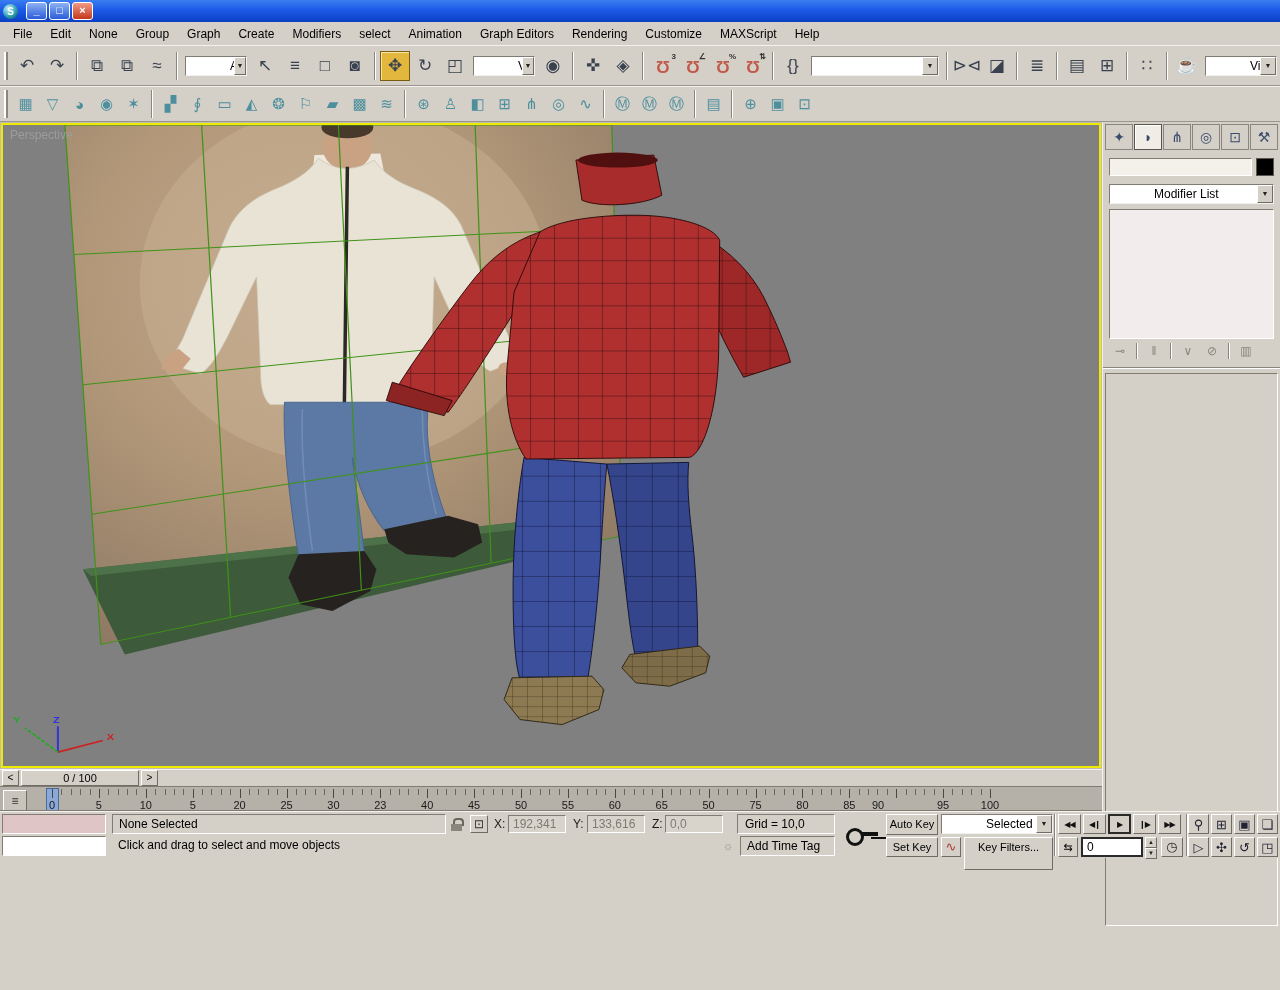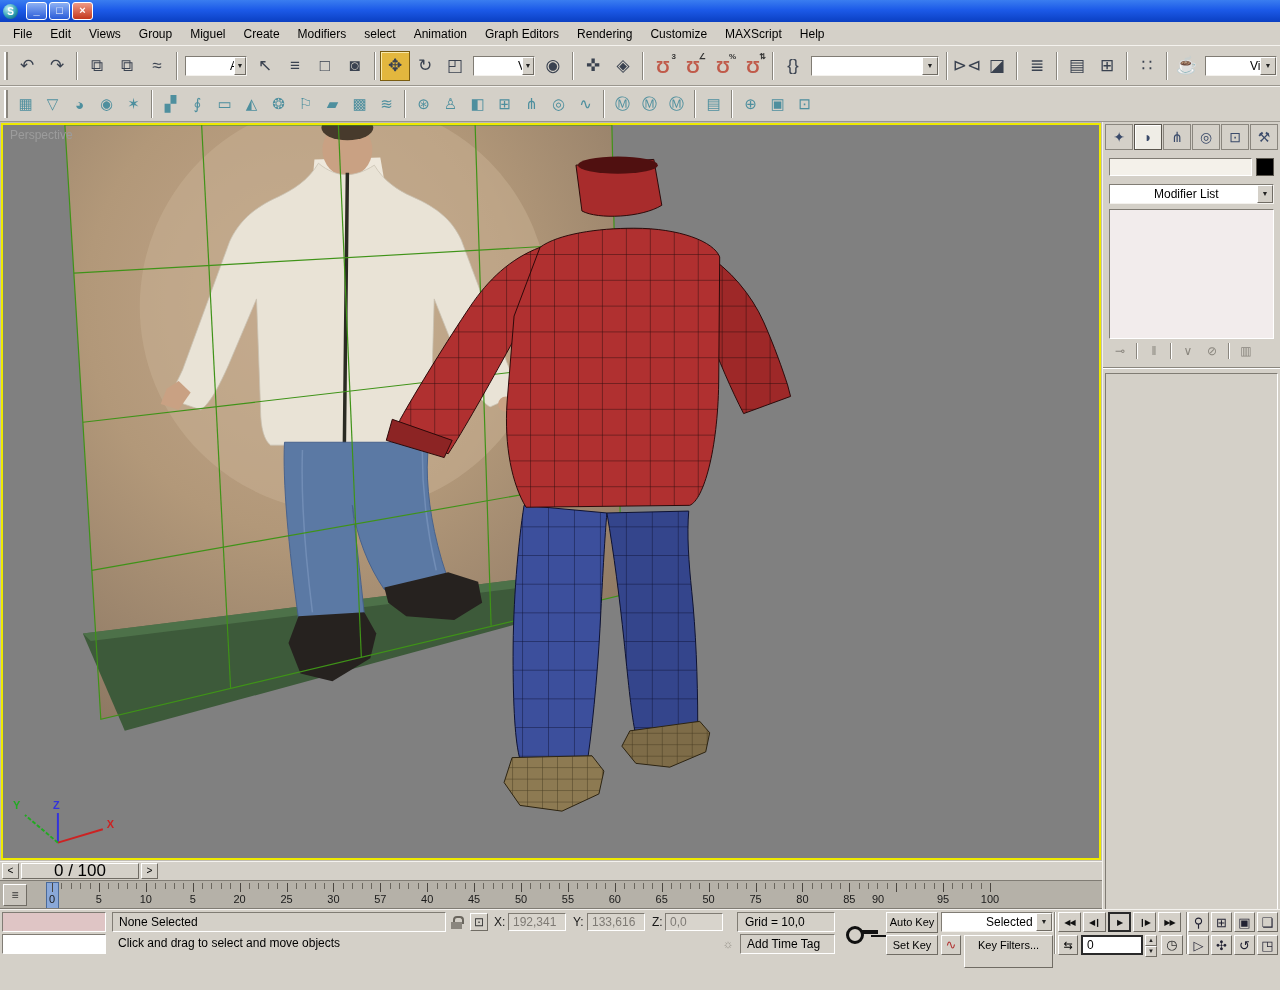--- a/index.html
+++ b/index.html
@@ -39,35 +39,35 @@
   .tbtn.active{background:#e3b73e;border:1px solid #7a5c10;box-shadow:inset 1px 1px 0 #f8e8a8;}
   .tbtn .badge{position:absolute;top:1px;right:2px;font-size:8px;font-weight:bold;color:#333;}
   .glyph.magnet{transform:rotate(180deg);color:#c05a4a;font-weight:bold;}
   .combo{height:20px;background:#fff;border:1px solid;border-color:#807c74 #f4f2ee #f4f2ee #807c74;
     display:flex;align-items:center;font-size:12px;margin:0 3px;flex:0 0 auto;}
   .combo .val{padding:9px 4px;flex:1;overflow:hidden;white-space:nowrap;margin-left:40px;}
   .combo .arr{width:16px;height:18px;background:#d4d0c8;border:1px solid;
     border-color:#fff #706c64 #706c64 #fff;font-size:7px;text-align:center;line-height:16px;color:#222;}
 
   
-  .main-row{display:flex;height:787px;}
+  .main-row{display:flex;height:689px;}
   .viewport-col{width:1102px;display:flex;flex-direction:column;}
   .viewport{position:relative;height:771px;background:#c0bcb4;}
   .vp{position:absolute;left:1px;top:1px;right:1px;bottom:1px;border:2px solid #eeea00;
       background:#808080;overflow:hidden;}
   .vp svg{position:absolute;inset:0;width:100%;height:100%;}
   .vp-label{position:absolute;top:3px;left:7px;color:#9c9c9c;font-size:12px;z-index:3;}
 
   
   .time-slider{height:20px;display:flex;align-items:center;padding:0 2px;gap:2px;
     border-top:1px solid #f4f2ee;background:#d4d0c8;}
   .ts-btn{width:17px;height:16px;border:1px solid;border-color:#fff #706c64 #706c64 #fff;
     background:#d4d0c8;font-size:10px;line-height:13px;text-align:center;}
   .ts-handle{width:118px;height:16px;border:1px solid;border-color:#fff #706c64 #706c64 #fff;
-    background:#d4d0c8;font-size:17px;line-height:14px;text-align:center;}
+    background:#d4d0c8;font-size:11px;line-height:14px;text-align:center;}
 
   
   .track-bar{height:30px;position:relative;background:#b5b1a8;border-top:1px solid #807c74;
     border-bottom:1px solid #807c74;overflow:hidden;}
   .mini-curve{position:absolute;left:3px;top:3px;width:24px;height:22px;border:1px solid;
     border-color:#fff #706c64 #706c64 #fff;background:#c8c4bc;font-size:12px;text-align:center;line-height:20px;color:#333;}
   .tick{position:absolute;top:2px;width:1px;height:6px;background:#6a665e;z-index:1;}
   .tick.major{height:9px;background:#4a4640;}
   .tnum{position:absolute;top:12px;transform:translateX(-50%);font-size:11px;color:#1a1a1a;z-index:2;}
   .current-frame{position:absolute;top:1px;width:13px;height:27px;background:#8aa8d8;
@@ -155,23 +155,23 @@
     <div class="win-btns">
       <div class="wbtn">_</div>
       <div class="wbtn">□</div>
       <div class="wbtn close">×</div>
     </div>
   </div>
 
   <div class="menubar">
       <span class="menu-item">File</span>
       <span class="menu-item">Edit</span>
-      <span class="menu-item">Views</span>
+      <span class="menu-item">None</span>
       <span class="menu-item">Group</span>
-      <span class="menu-item">Miguel</span>
+      <span class="menu-item">Graph</span>
       <span class="menu-item">Create</span>
       <span class="menu-item">Modifiers</span>
       <span class="menu-item">select</span>
       <span class="menu-item">Animation</span>
       <span class="menu-item">Graph Editors</span>
       <span class="menu-item">Rendering</span>
       <span class="menu-item">Customize</span>
       <span class="menu-item">MAXScript</span>
       <span class="menu-item">Help</span>
     </div>
@@ -605,21 +605,21 @@
           <div class="tick" style="left: 971.24px;"></div>
           <div class="tick" style="left: 980.62px;"></div>
           <div class="tick major" style="left: 990px;"></div>
           <div class="tnum" style="left: 52px;">0</div>
           <div class="tnum" style="left: 98.9px;">5</div>
           <div class="tnum" style="left: 145.8px;">10</div>
           <div class="tnum" style="left: 192.7px;">5</div>
           <div class="tnum" style="left: 239.6px;">20</div>
           <div class="tnum" style="left: 286.5px;">25</div>
           <div class="tnum" style="left: 333.4px;">30</div>
-          <div class="tnum" style="left: 380.3px;">57</div>
+          <div class="tnum" style="left: 380.3px;">23</div>
           <div class="tnum" style="left: 427.2px;">40</div>
           <div class="tnum" style="left: 474.1px;">45</div>
           <div class="tnum" style="left: 521px;">50</div>
           <div class="tnum" style="left: 567.9px;">55</div>
           <div class="tnum" style="left: 614.8px;">60</div>
           <div class="tnum" style="left: 661.7px;">65</div>
           <div class="tnum" style="left: 708.6px;">50</div>
           <div class="tnum" style="left: 755.5px;">75</div>
           <div class="tnum" style="left: 802.4px;">80</div>
           <div class="tnum" style="left: 849.3px;">85</div>

